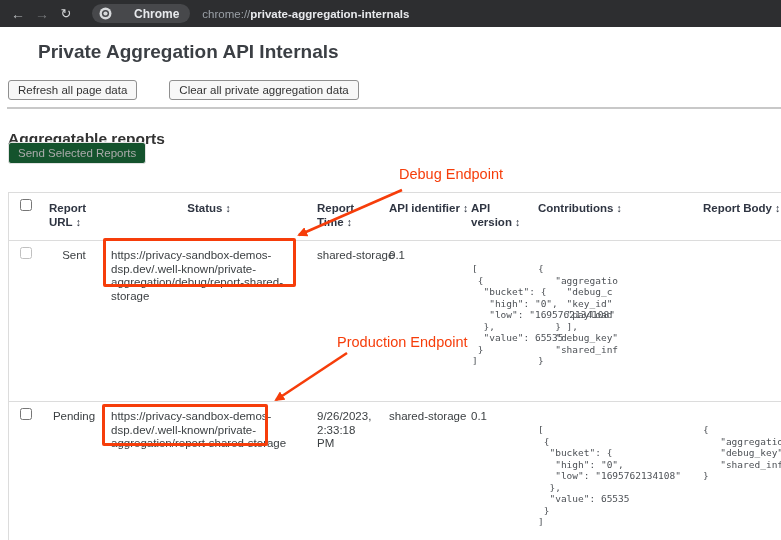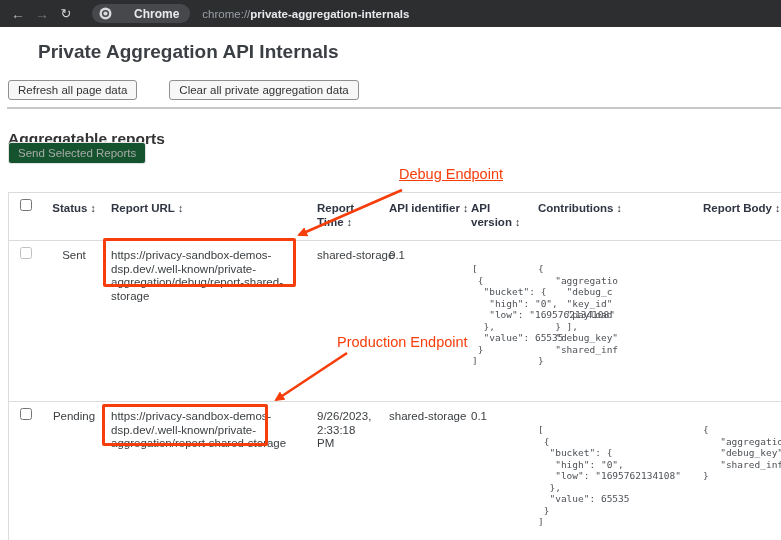--- a/index.html
+++ b/index.html
@@ -55,21 +55,21 @@
   .nowrap { white-space: nowrap; text-align: center; }
   .c-contrib, .c-body { padding-left: 5px; }
   .sort-ico { font-weight: bold; font-size: 10.5px; margin-left: 3px; }
   .json { font-family: "DejaVu Sans Mono", monospace; font-size: 9.5px;
           line-height: 11.5px; color: #4d5156; white-space: pre; margin-top: 14px; }
   input[type="checkbox"] { width: 12px; height: 12px; cursor: pointer; }
   .cb-disabled { opacity: 0.45; }
 
   
   .ann-text { position: absolute; color: #f63d0a; font-size: 14.5px; z-index: 5; }
-  .ann-debug { left: 399px; top: 166px; text-decoration: underline; }
+  .ann-debug { left: 399px; top: 166px; }
   .ann-prod  { left: 337px; top: 334px; }
   .ann-box { position: absolute; border: 3px solid #f63d0a; border-radius: 2px; z-index: 4; }
   .ann-box1 { left: 103px; top: 238px; width: 193px; height: 49px; }
   .ann-box2 { left: 102px; top: 404px; width: 166px; height: 42px; }
   .ann-svg { position: absolute; left: 0; top: 0; z-index: 5; pointer-events: none; }
 </style>
 </head>
 <body>
 
 <div class="toolbar">
@@ -100,25 +100,25 @@
 
 <h2 class="section-title">Aggregatable reports</h2>
 
 <button class="btn-disabled">Send Selected Reports</button>
 
 <div class="rtable">
   <div class="t-row t-head">
     <div class="cell c-check">
       <input type="checkbox" style="">
     </div>
+    <div class="cell hcell c-url">
+      <span>Report URL</span><span class="sort-ico">↕</span>
+    </div>
     <div class="cell hcell c-status">
       <span>Status</span><span class="sort-ico">↕</span>
-    </div>
-    <div class="cell hcell c-url">
-      <span>Report URL</span><span class="sort-ico">↕</span>
     </div>
     <div class="cell hcell c-time">
       <span>Report Time</span><span class="sort-ico">↕</span>
     </div>
     <div class="cell hcell nowrap">
       <span>API identifier</span><span class="sort-ico">↕</span>
     </div>
     <div class="cell hcell">
       <span>API version</span><span class="sort-ico">↕</span>
     </div>

